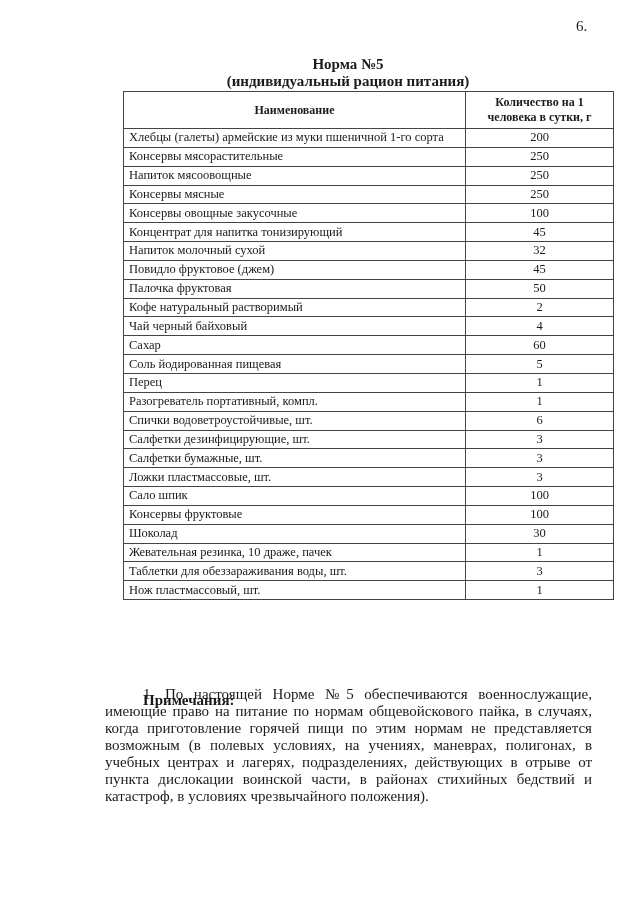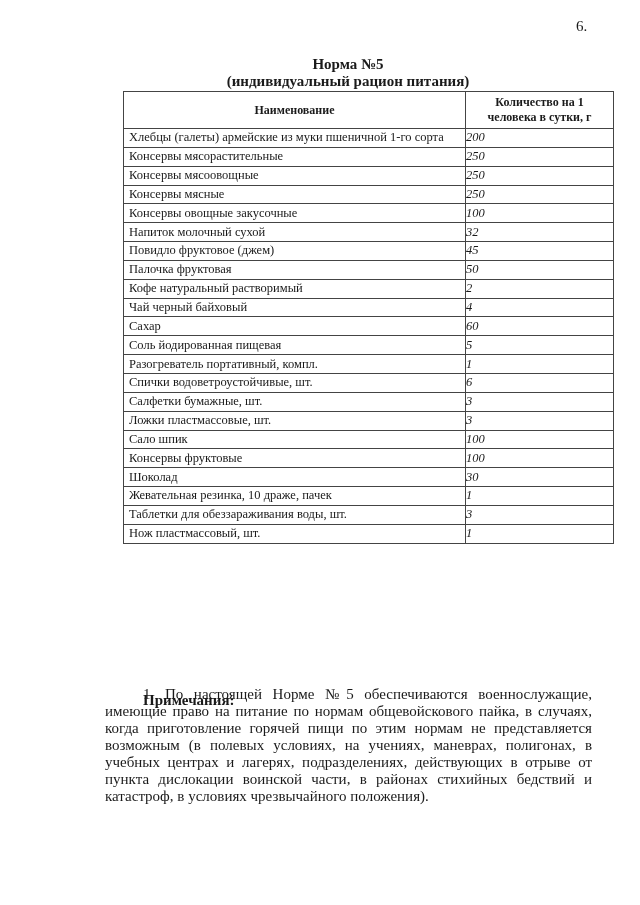--- a/index.html
+++ b/index.html
@@ -20,21 +20,21 @@
     border-collapse: collapse; table-layout: fixed; margin-left: 20px;
   }
   table.norm th, table.norm td {
     border: 1px solid #444; padding: 0; font-size: 12.5px;
   }
   table.norm th {
     height: 36px; font-weight: bold; text-align: center; line-height: 15px; font-size: 12px;
   }
   table.norm td { height: 17.85px; line-height: 17px; }
   table.norm td.name { padding-left: 5px; white-space: nowrap; overflow: hidden; }
-  table.norm td.qty { text-align: left; font-style: italic; }
+  table.norm td.qty { text-align: center; }
   col.c1 { width: 342px; }
   col.c2 { width: 148px; }
   .notes-heading {
     position: absolute; top: 692px; left: 143px; font-weight: bold; font-size: 15px;
   }
   .notes-text {
     position: absolute; top: 686px; left: 105px; width: 487px;
     font-size: 15px; line-height: 17px; text-align: justify; text-indent: 38px;
   }
 </style>
@@ -65,30 +65,34 @@
   <tbody id="table-body">
       <tr>
         <td class="name">Хлебцы (галеты) армейские из муки пшеничной 1-го сорта</td>
         <td class="qty">200</td>
       </tr>
       <tr>
         <td class="name">Консервы мясорастительные</td>
         <td class="qty">250</td>
       </tr>
       <tr>
-        <td class="name">Консервы мясоовощные</td>
+        <td class="name">Напиток мясоовощные</td>
         <td class="qty">250</td>
       </tr>
       <tr>
         <td class="name">Консервы мясные</td>
         <td class="qty">250</td>
       </tr>
       <tr>
         <td class="name">Консервы овощные закусочные</td>
         <td class="qty">100</td>
+      </tr>
+      <tr>
+        <td class="name">Концентрат для напитка тонизирующий</td>
+        <td class="qty">45</td>
       </tr>
       <tr>
         <td class="name">Напиток молочный сухой</td>
         <td class="qty">32</td>
       </tr>
       <tr>
         <td class="name">Повидло фруктовое (джем)</td>
         <td class="qty">45</td>
       </tr>
       <tr>
@@ -105,26 +109,34 @@
       </tr>
       <tr>
         <td class="name">Сахар</td>
         <td class="qty">60</td>
       </tr>
       <tr>
         <td class="name">Соль йодированная пищевая</td>
         <td class="qty">5</td>
       </tr>
       <tr>
+        <td class="name">Перец</td>
+        <td class="qty">1</td>
+      </tr>
+      <tr>
         <td class="name">Разогреватель портативный, компл.</td>
         <td class="qty">1</td>
       </tr>
       <tr>
         <td class="name">Спички водоветроустойчивые, шт.</td>
         <td class="qty">6</td>
+      </tr>
+      <tr>
+        <td class="name">Салфетки дезинфицирующие, шт.</td>
+        <td class="qty">3</td>
       </tr>
       <tr>
         <td class="name">Салфетки бумажные, шт.</td>
         <td class="qty">3</td>
       </tr>
       <tr>
         <td class="name">Ложки пластмассовые, шт.</td>
         <td class="qty">3</td>
       </tr>
       <tr>

